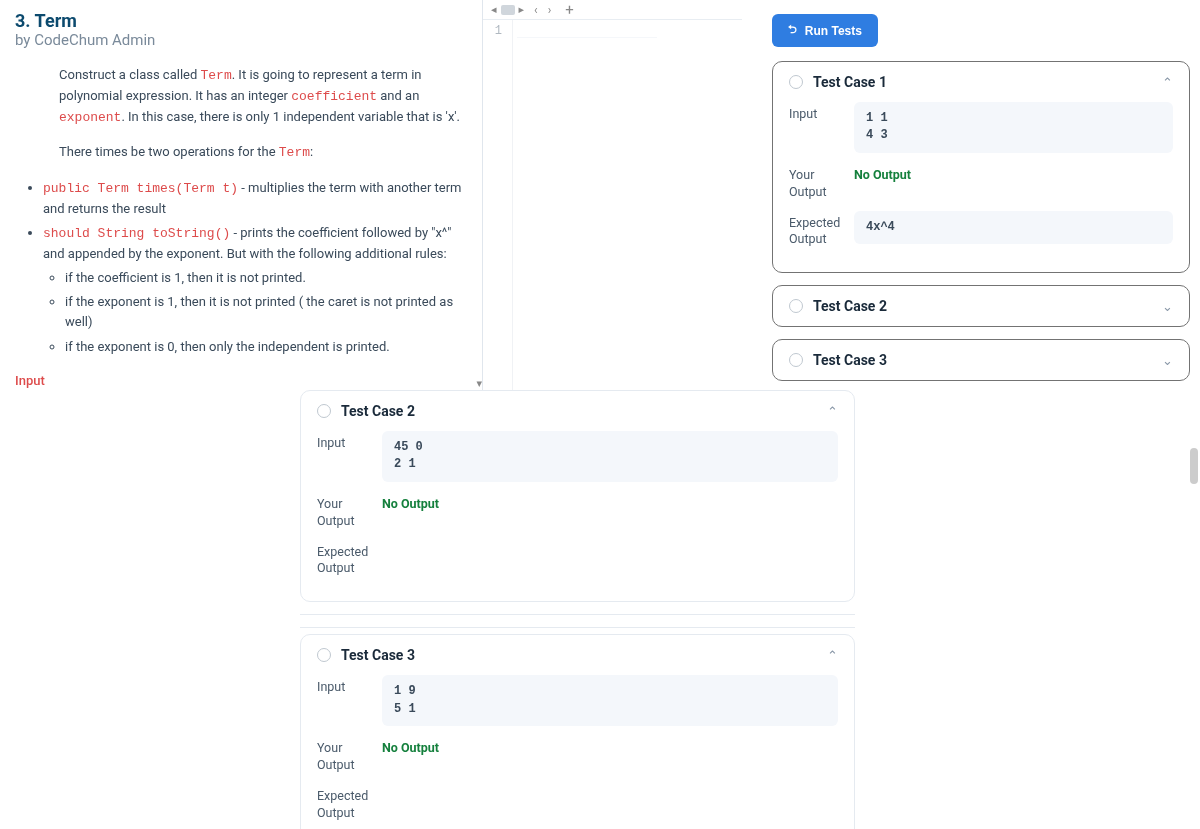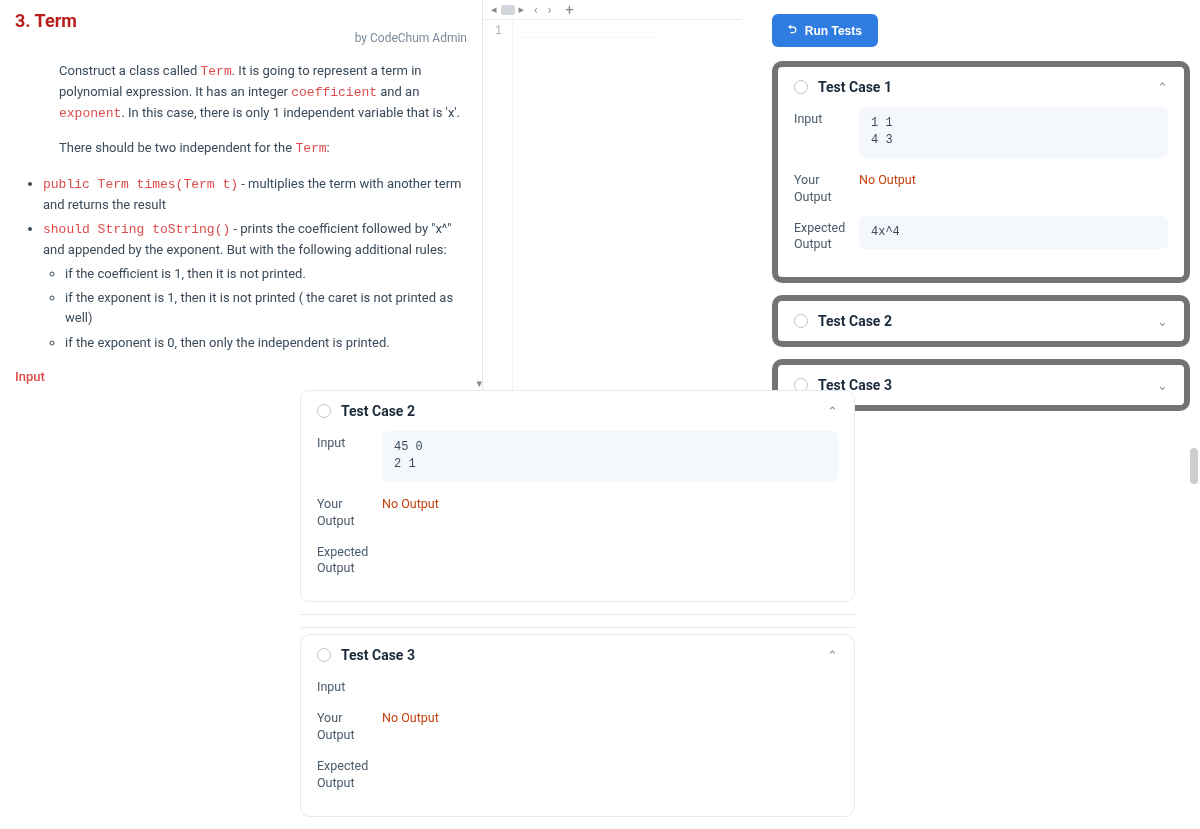--- a/index.html
+++ b/index.html
@@ -2,22 +2,22 @@
 <html><head>
 <meta charset="utf-8">
 <style>
   * { box-sizing: border-box; margin: 0; padding: 0; }
   body { font-family: -apple-system, BlinkMacSystemFont, "Segoe UI", Roboto, Arial, sans-serif; font-size: 13px; color: #2c3e50; background: #fff; width: 1200px; height: 829px; overflow: hidden; position: relative; }
   
   .top-row { display: flex; height: 390px; width: 100%; }
   .problem-panel { width: 482px; padding: 10px 15px; overflow-y: auto; position: relative; }
   .problem-panel::-webkit-scrollbar { width: 8px; }
   .problem-panel::-webkit-scrollbar-thumb { background: #bbb; border-radius: 4px; }
-  .problem-title { font-size: 18px; font-weight: 700; color: #b91c1c; }
-  .problem-author { font-size: 12px; color: #7a8a9a; margin-bottom: 16px; text-align: right; }
+  .problem-title { font-size: 18px; font-weight: 700; color: #0c4a6e; }
+  .problem-author { font-size: 15px; color: #7a8a9a; margin-bottom: 16px; }
   .problem-body { font-size: 13px; line-height: 1.55; color: #3a4a5a; }
   .problem-body p { margin-bottom: 14px; margin-left: 44px; }
   .code-red { font-family: "Courier New", monospace; color: #dd4b4b; }
   .problem-body ul { padding-left: 28px; margin-bottom: 14px; }
   .problem-body ul ul { padding-left: 22px; margin-top: 4px; margin-bottom: 4px; }
   .problem-body li { margin-bottom: 4px; }
   .section-head { color: #dd4b4b; font-weight: 500; margin-top: 14px; margin-bottom: 6px; font-size: 13px; }
   .scroll-indicator { position:absolute; right:0; bottom:0; color:#888; font-size:11px; }
 
   .editor-panel { width: 260px; border-left: 1px solid #e0e6ed; position: relative; }
@@ -28,31 +28,31 @@
   .editor-gutter { width:30px; background:#fff; color:#b0b8c0; text-align:right; padding:4px 10px 4px 4px; font-family:"Courier New",monospace; font-size:12px; border-right:1px solid #f0f2f5; }
   .editor-body { display:flex; height: calc(100% - 20px); }
   .editor-text { flex:1; background:#fff; }
   .editor-text-row { height:18px; border-bottom:1px solid #f5f7fa; margin-left:4px; width:140px; }
   
   .tests-panel { flex: 1; padding: 0 10px 10px 30px; position:relative; }
   .tests-tabs-bar { display:flex; gap:22px; align-items:flex-end; height:0; margin-top:-4px; margin-left:12px; color:#aab; font-size:11px; font-weight:600; }
   .run-tests-btn { background:#2f7de1; color:#fff; border:none; border-radius:6px; padding:7px 16px; font-size:12px; font-weight:600; display:inline-flex; align-items:center; gap:8px; margin:18px 0 14px 0; cursor:pointer; }
   .run-tests-btn .play-icon { font-size:11px; }
   
-  .test-card { border:6px solid #737373; border-radius:10px; margin-bottom:12px; background:#fff; }
+  .test-card { border:1px solid #737373; border-radius:10px; margin-bottom:12px; background:#fff; }
   .tc-header { display:flex; align-items:center; padding:12px 16px; cursor:pointer; gap:10px; }
   .tc-status { width:14px; height:14px; border:1.5px solid #c0c8d0; border-radius:50%; flex-shrink:0; }
   .tc-title { font-weight:700; font-size:14px; color:#1a2a3a; flex:1; }
   .tc-chevron { color:#8a98a8; font-size:13px; }
   .tc-body { padding:0 16px 14px 16px; }
   .tc-row { display:flex; align-items:flex-start; margin-bottom:10px; }
   .tc-label { width:65px; font-size:12.5px; color:#4a5a6a; padding-top:4px; line-height:1.35; }
   .tc-value { flex:1; }
-  .tc-value.plain { padding-top:4px; font-size:12.5px; color:#c2410c; }
-  .tc-code { background:#f4f7fb; border-radius:6px; padding:8px 12px; font-family:"Courier New",monospace; font-size:12px; color:#3a4a5a; white-space:pre; line-height:1.45; }
+  .tc-value.plain { padding-top:4px; font-size:12.5px; color:#15803d;font-weight:bold; }
+  .tc-code { background:#f4f7fb; border-radius:6px; padding:8px 12px; font-family:"Courier New",monospace; font-size:12px; color:#3a4a5a; white-space:pre; line-height:1.45;font-weight:bold; }
 
   .overflow-cards { position:absolute; left:300px; top:390px; width:555px; }
   .overflow-cards .test-card { border:1px solid #e5eaf0; }
 
   .farscroll { position:absolute; right:2px; top:390px; bottom:0; width:8px; }
   .farscroll-thumb { position:absolute; right:0; top:58px; width:8px; height:36px; background:#ccc; border-radius:4px; }
 </style>
 </head>
 <body>
 
@@ -64,21 +64,21 @@
       <span>Term</span>
     </div>
     <div class="problem-author">
       <span>by </span><span>CodeChum Admin</span>
     </div>
     <div class="problem-body">
       <p>
         <span>Construct a class called </span><span class="code-red">Term</span><span>. It is going to represent a term in polynomial expression. It has an integer </span><span class="code-red">coefficient</span><span> and an </span><span class="code-red">exponent</span><span>. In this case, there is only 1 independent variable that is 'x'.</span>
       </p>
       <p>
-        <span>There should be two independent for the </span><span class="code-red">Term</span><span>:</span>
+        <span>There times be two operations for the </span><span class="code-red">Term</span><span>:</span>
       </p>
       <ul>
         <li>
           <span class="code-red">public Term times(Term t)</span><span> - multiplies the term with another term and returns the result</span>
         </li>
         <li>
           <span class="code-red">should String toString()</span><span> - prints the coefficient followed by "x^" and appended by the exponent. But with the following additional rules:</span>
           <ul>
             <li>if the coefficient is 1, then it is not printed.</li>
             <li>if the exponent is 1, then it is not printed ( the caret is not printed as well)</li>
@@ -197,20 +197,24 @@
 
   <div class="test-card">
     <div class="tc-header">
       <span class="tc-status"></span>
       <span class="tc-title">Test Case 3</span>
       <span class="tc-chevron">⌃</span>
     </div>
     <div class="tc-body">
       <div class="tc-row">
         <div class="tc-label">Input</div>
+        <div class="tc-value">
+            <div class="tc-code">1 9
+5 1</div>
+          </div>
       </div>
       <div class="tc-row">
         <div class="tc-label">Your<br>Output</div>
         <div class="tc-value plain">No Output</div>
       </div>
       <div class="tc-row">
         <div class="tc-label">Expected<br>Output</div>
       </div>
     </div>
   </div>

